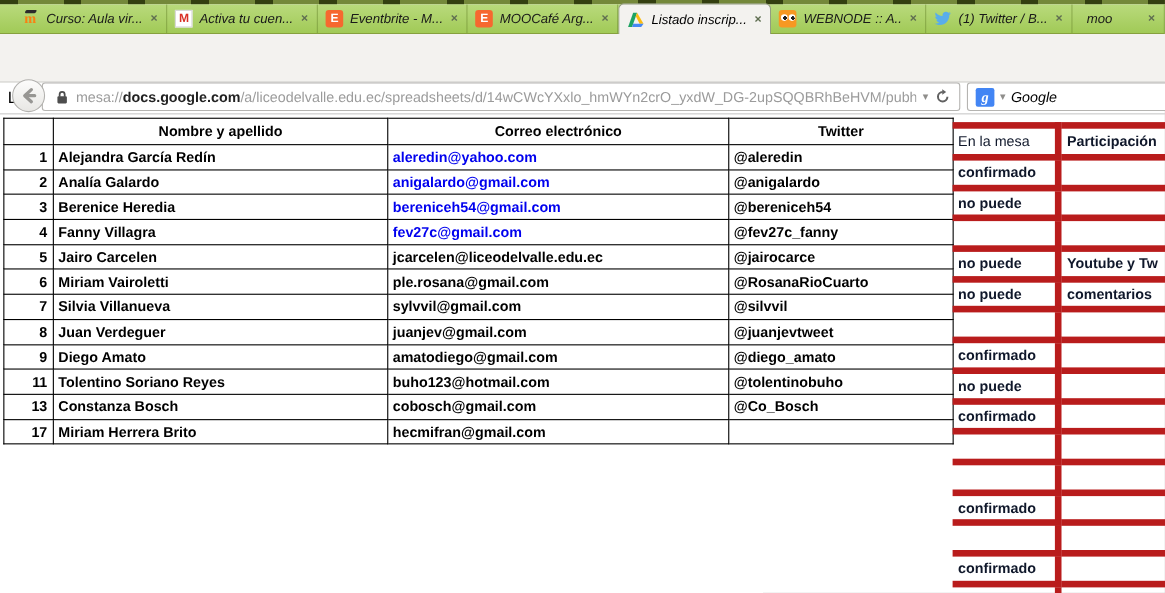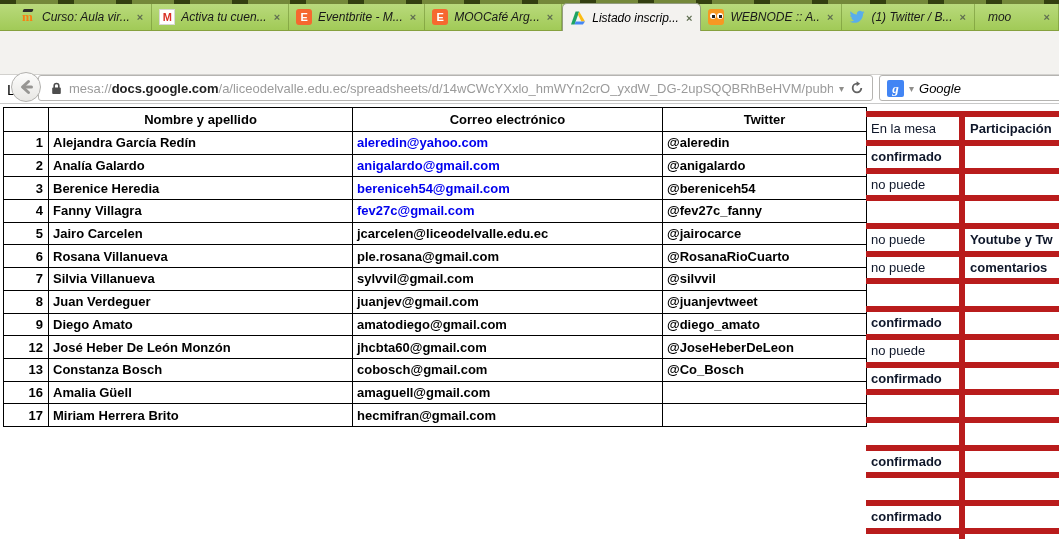--- a/index.html
+++ b/index.html
@@ -63,21 +63,21 @@
   .main-table th{height:23px;text-align:center;}
   .main-table .c-num{text-align:right;padding-right:5px;}
   .main-table .c-correo.link{color:#0000ee;}
 
   .side-table{position:absolute;left:866px;top:111px;width:294px;}
   .side-table th,.side-table td{border:6px solid #b91c1c;padding:0 5px;height:21.7px;
     font-size:13px;white-space:nowrap;overflow:hidden;vertical-align:middle;color:#0f172a;text-align:left;}
   .side-table th{height:23px;font-weight:normal;}
   .side-table th.h-part{font-weight:bold;}
   .side-table td:first-child,.side-table th:first-child{border-left:none;}
-  .side-table .c-mesa{font-weight:normal;}
+  .side-table .c-mesa{font-weight:bold;}
   .side-table .c-mesa.bold{font-weight:bold;}
   .side-table .c-part{font-weight:bold;}
 </style>
 </head>
 <body>
 
 <div class="frame">
 
   <div class="titlebar"></div>
 
@@ -217,21 +217,21 @@
     <td class="c-twitter">@fev27c_fanny</td>
   </tr>
         <tr>
     <td class="c-num">5</td>
     <td class="c-nombre">Jairo Carcelen</td>
     <td class="c-correo">jcarcelen@liceodelvalle.edu.ec</td>
     <td class="c-twitter">@jairocarce</td>
   </tr>
         <tr>
     <td class="c-num">6</td>
-    <td class="c-nombre">Rosana Villanueva</td>
+    <td class="c-nombre">Miriam Vairoletti</td>
     <td class="c-correo">ple.rosana@gmail.com</td>
     <td class="c-twitter">@RosanaRioCuarto</td>
   </tr>
         <tr>
     <td class="c-num">7</td>
     <td class="c-nombre">Silvia Villanueva</td>
     <td class="c-correo">sylvvil@gmail.com</td>
     <td class="c-twitter">@silvvil</td>
   </tr>
         <tr>
@@ -240,36 +240,30 @@
     <td class="c-correo">juanjev@gmail.com</td>
     <td class="c-twitter">@juanjevtweet</td>
   </tr>
         <tr>
     <td class="c-num">9</td>
     <td class="c-nombre">Diego Amato</td>
     <td class="c-correo">amatodiego@gmail.com</td>
     <td class="c-twitter">@diego_amato</td>
   </tr>
         <tr>
-    <td class="c-num">12</td>
-    <td class="c-nombre">José Heber De León Monzón</td>
-    <td class="c-correo">jhcbta60@gmail.com</td>
-    <td class="c-twitter">@JoseHeberDeLeon</td>
+    <td class="c-num">11</td>
+    <td class="c-nombre">Tolentino Soriano Reyes</td>
+    <td class="c-correo">buho123@hotmail.com</td>
+    <td class="c-twitter">@tolentinobuho</td>
   </tr>
         <tr>
     <td class="c-num">13</td>
     <td class="c-nombre">Constanza Bosch</td>
     <td class="c-correo">cobosch@gmail.com</td>
     <td class="c-twitter">@Co_Bosch</td>
-  </tr>
-        <tr>
-    <td class="c-num">16</td>
-    <td class="c-nombre">Amalia Güell</td>
-    <td class="c-correo">amaguell@gmail.com</td>
-    <td class="c-twitter"></td>
   </tr>
         <tr>
     <td class="c-num">17</td>
     <td class="c-nombre">Miriam Herrera Brito</td>
     <td class="c-correo">hecmifran@gmail.com</td>
     <td class="c-twitter"></td>
   </tr>
       </tbody>
   </table>
 

